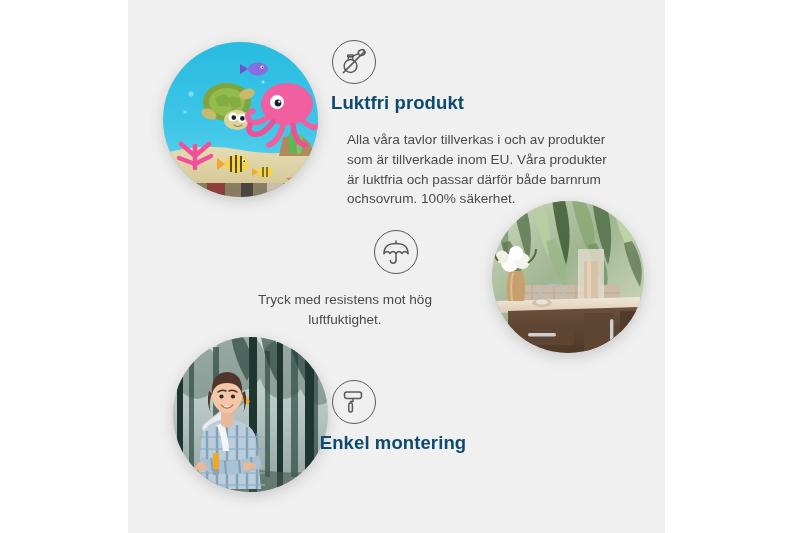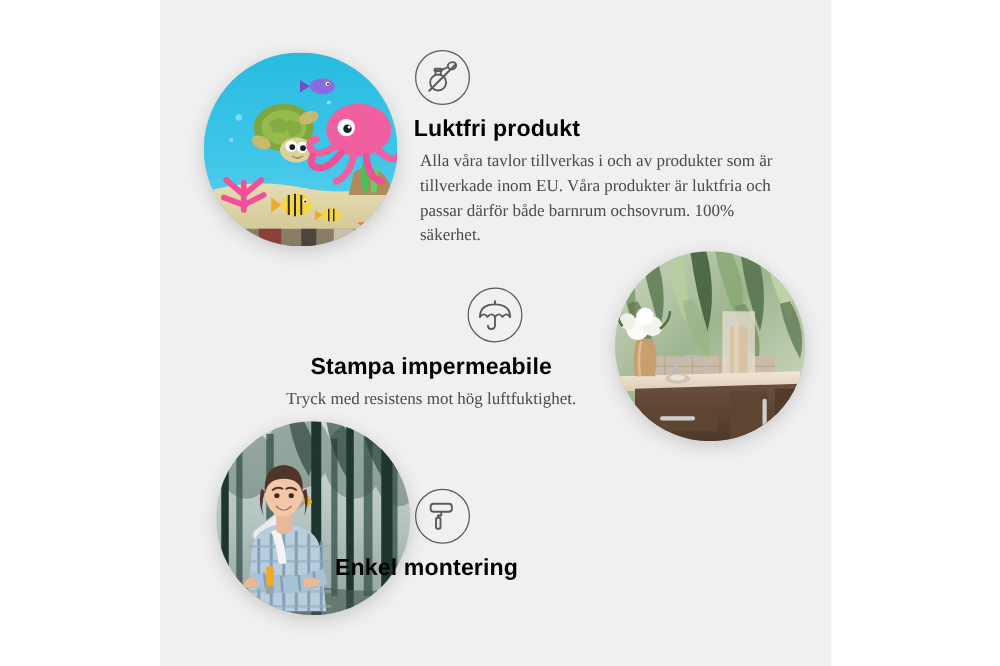--- a/index.html
+++ b/index.html
@@ -44,31 +44,30 @@
     box-sizing: border-box;
     display: flex;
     align-items: center;
     justify-content: center;
   }
   .feature-icon svg { display: block; }
 
   .feature-title {
     font-size: 18.5px;
     font-weight: bold;
-    color: #000000;
+    color: #0c4a6e;
     letter-spacing: 0.1px;
     margin: 8px 0 4px 0;
     line-height: 1.2;
   }
   .feature-desc {
     font-size: 13.6px;
     color: #4a4a4a;
     line-height: 1.45;
-    margin: 5px;
-    font-family: Liberation Serif, serif;
+    margin: 16px;
   }
 
   
   #feature-odour {
     left: 331px;
     top: 40px;
     width: 300px;
     text-align: left;
   }
   #feature-odour .feature-icon { margin-left: 1px; }
@@ -83,23 +82,23 @@
   #feature-waterproof .feature-icon {
     margin: 0 0 0 auto;
     margin-right: 67px;
   }
   #feature-waterproof .feature-title { font-size: 18.5px; }
   #feature-waterproof .feature-desc  { font-size: 13.6px; text-align: center; }
 
   
   #feature-mounting {
     left: 268px;
-    top: 391px;
+    top: 380px;
     width: 250px;
-    text-align: left;
+    text-align: center;
   }
   #feature-mounting .feature-icon {
     margin: 0 auto;
     margin-left: 64px;
   }
 
   
   .photo {
     position: absolute;
     border-radius: 50%;
@@ -413,21 +412,20 @@
 
         <path d="M3 16.5 Q3 6.5 15 6.5 Q27 6.5 27 16.5"></path>
         <path d="M3 16.5 q3 -4 6 0 q3 -4 6 0 q3 -4 6 0 q3 -4 6 0"></path>
 
         <path d="M15 6.5 L15 4"></path>
         <path d="M15 16.5 L15 23"></path>
 
         <path d="M15 23 q0 3.2 -3 3.2 q-2.6 0 -2.6 -2.6"></path>
       </svg>
     </div>
-    <div class="feature-title">Stampa impermeabile</div>
     <p class="feature-desc">Tryck med resistens mot hög luftfuktighet.</p>
   </div>
 
   <div class="feature" id="feature-mounting">
     <div class="feature-icon">
       <svg width="30" height="30" viewBox="0 0 30 30" fill="none" stroke="#5a5a5a" stroke-width="1.5" stroke-linecap="round" stroke-linejoin="round">
 
         <rect x="5.5" y="5" width="17" height="6.4" rx="2.4"></rect>
 
         <path d="M14 11.4 L14 14.4 L11.6 14.4"></path>

